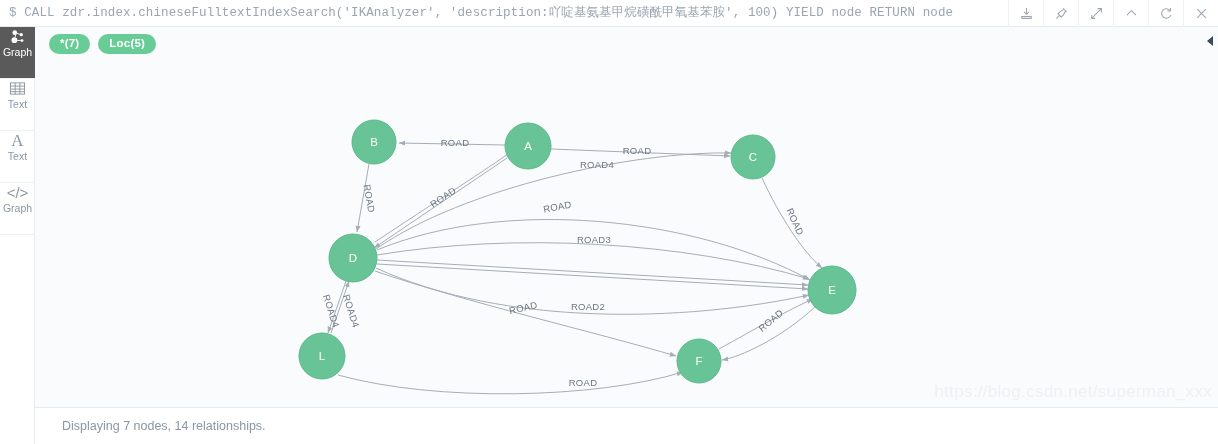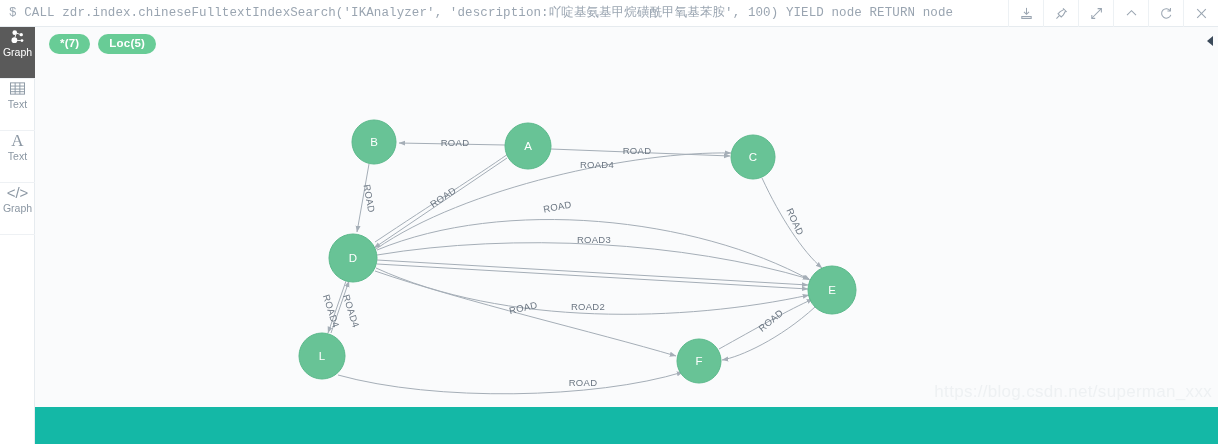--- a/index.html
+++ b/index.html
@@ -330,14 +330,17 @@
           <circle class="node-circle" cx="664" cy="334" r="22"></circle>
           <text class="node-text" x="664" y="334">F</text>
         </g>
       </g>
     </svg>
 
     <div class="watermark">https://blog.csdn.net/superman_xxx</div>
   </div>
 
   <div class="sidebar-filler"></div>
+  <div class="statusbar">
+    <div class="status-text">Displaying 7 nodes, 14 relationships.</div>
+  </div>
 
 </div>
 
 </body></html>

